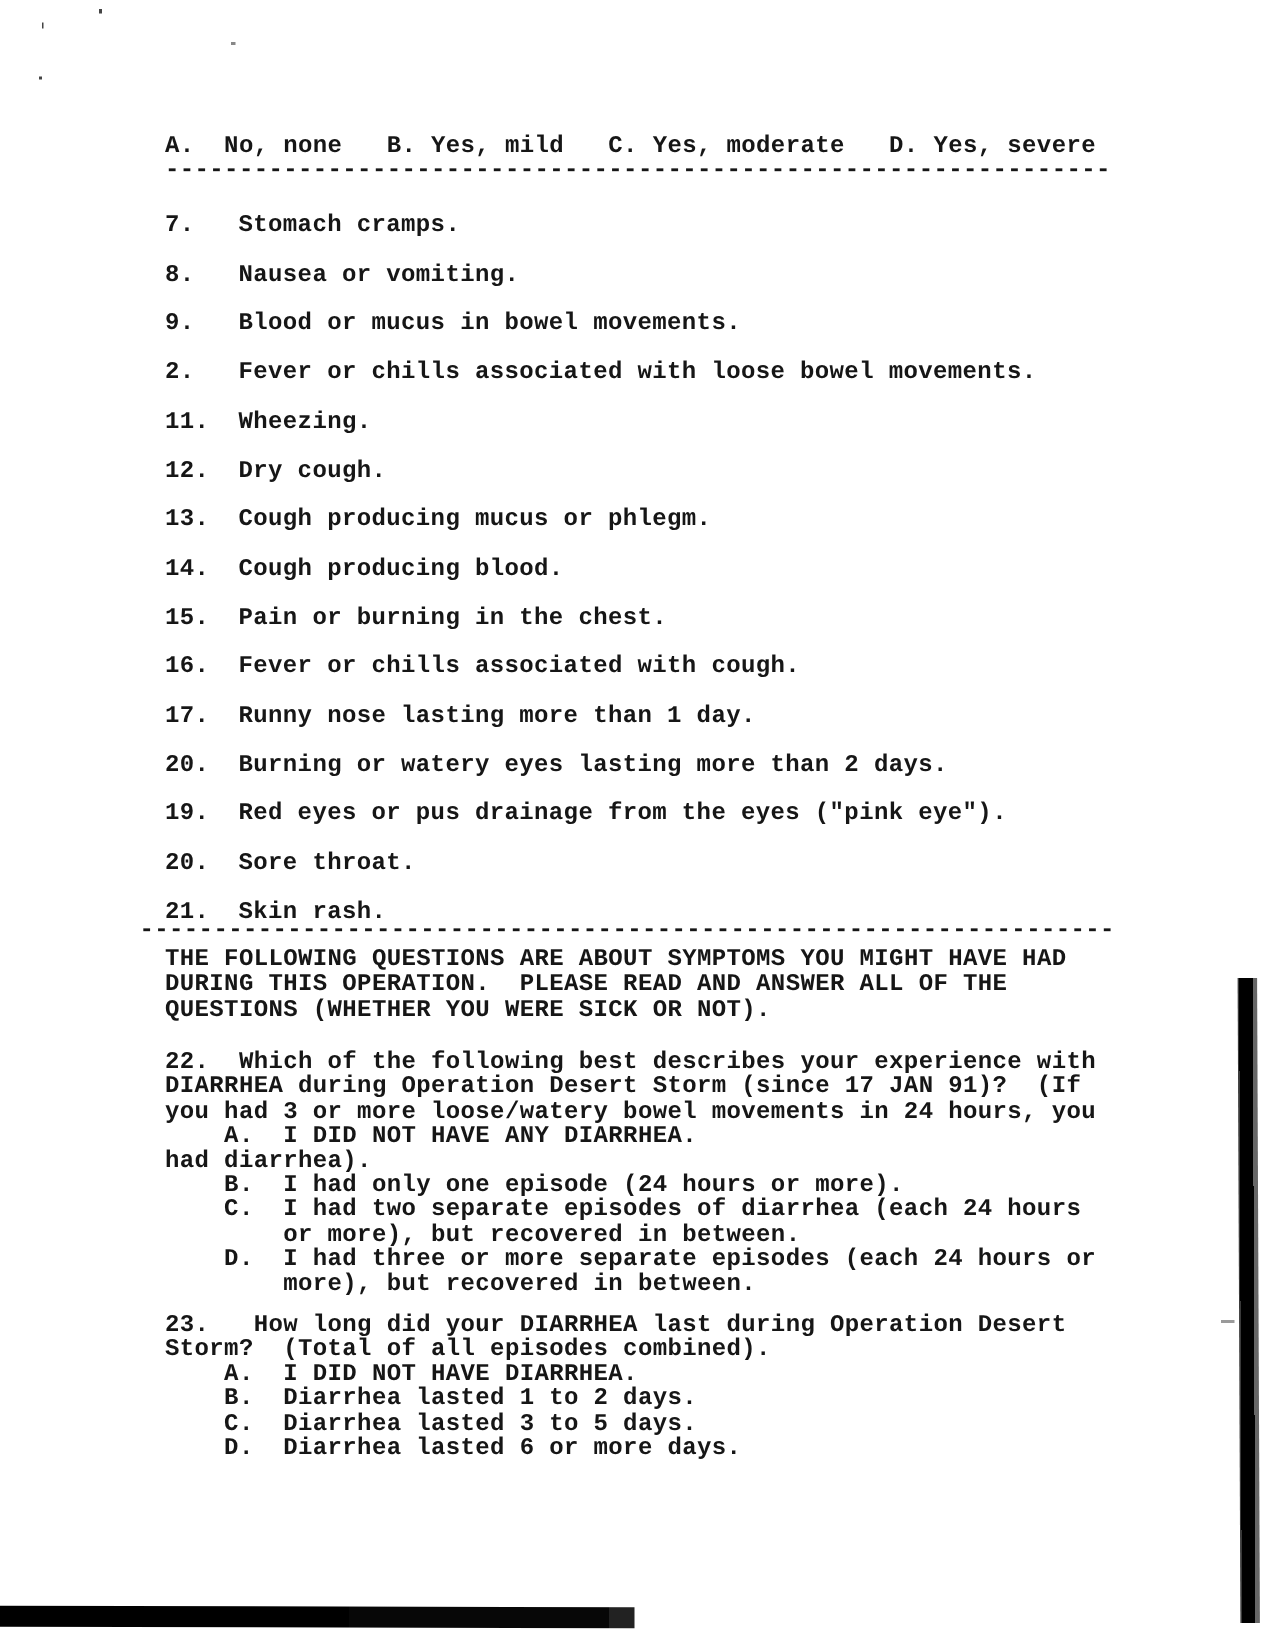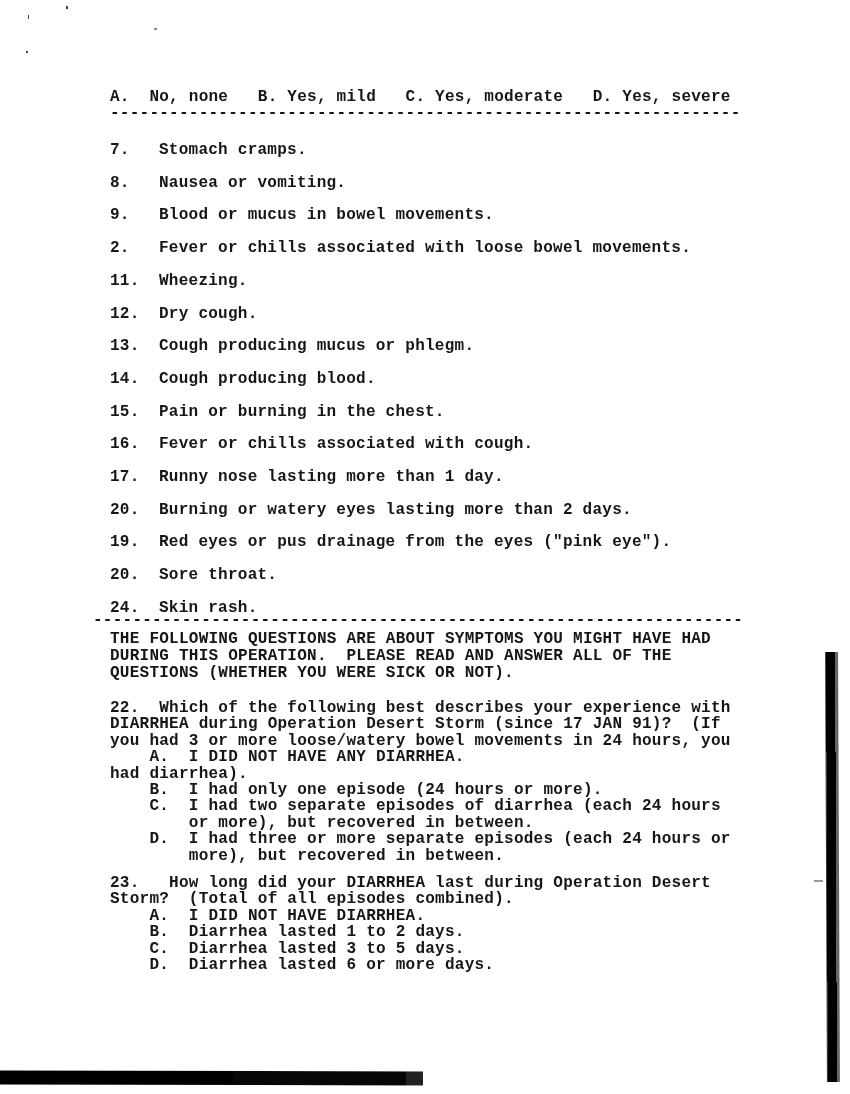--- a/index.html
+++ b/index.html
@@ -71,21 +71,21 @@
       <div class="ln"><span class="num">16.</span><span>Fever or chills associated with cough.</span></div>
 
       <div class="ln"><span class="num">17.</span><span>Runny nose lasting more than 1 day.</span></div>
 
       <div class="ln"><span class="num">20.</span><span>Burning or watery eyes lasting more than 2 days.</span></div>
 
       <div class="ln"><span class="num">19.</span><span>Red eyes or pus drainage from the eyes ("pink eye").</span></div>
 
       <div class="ln"><span class="num">20.</span><span>Sore throat.</span></div>
 
-      <div class="ln"><span class="num">24.</span><span>Skin rash.</span></div>
+      <div class="ln"><span class="num">21.</span><span>Skin rash.</span></div>
     </div>
 
   <div class="block dash-mid ln">------------------------------------------------------------------</div>
 
   <div class="block notice">
       <div class="ln"><span>THE FOLLOWING QUESTIONS ARE ABOUT SYMPTOMS YOU </span><span class="u">MIGHT</span><span> HAVE HAD</span></div>
       <div class="ln"><span>DURING THIS OPERATION.  </span><span class="u">PLEASE READ AND ANSWER ALL</span><span> OF THE</span></div>
       <div class="ln">QUESTIONS (WHETHER YOU WERE SICK OR NOT).</div>
     </div>
 

